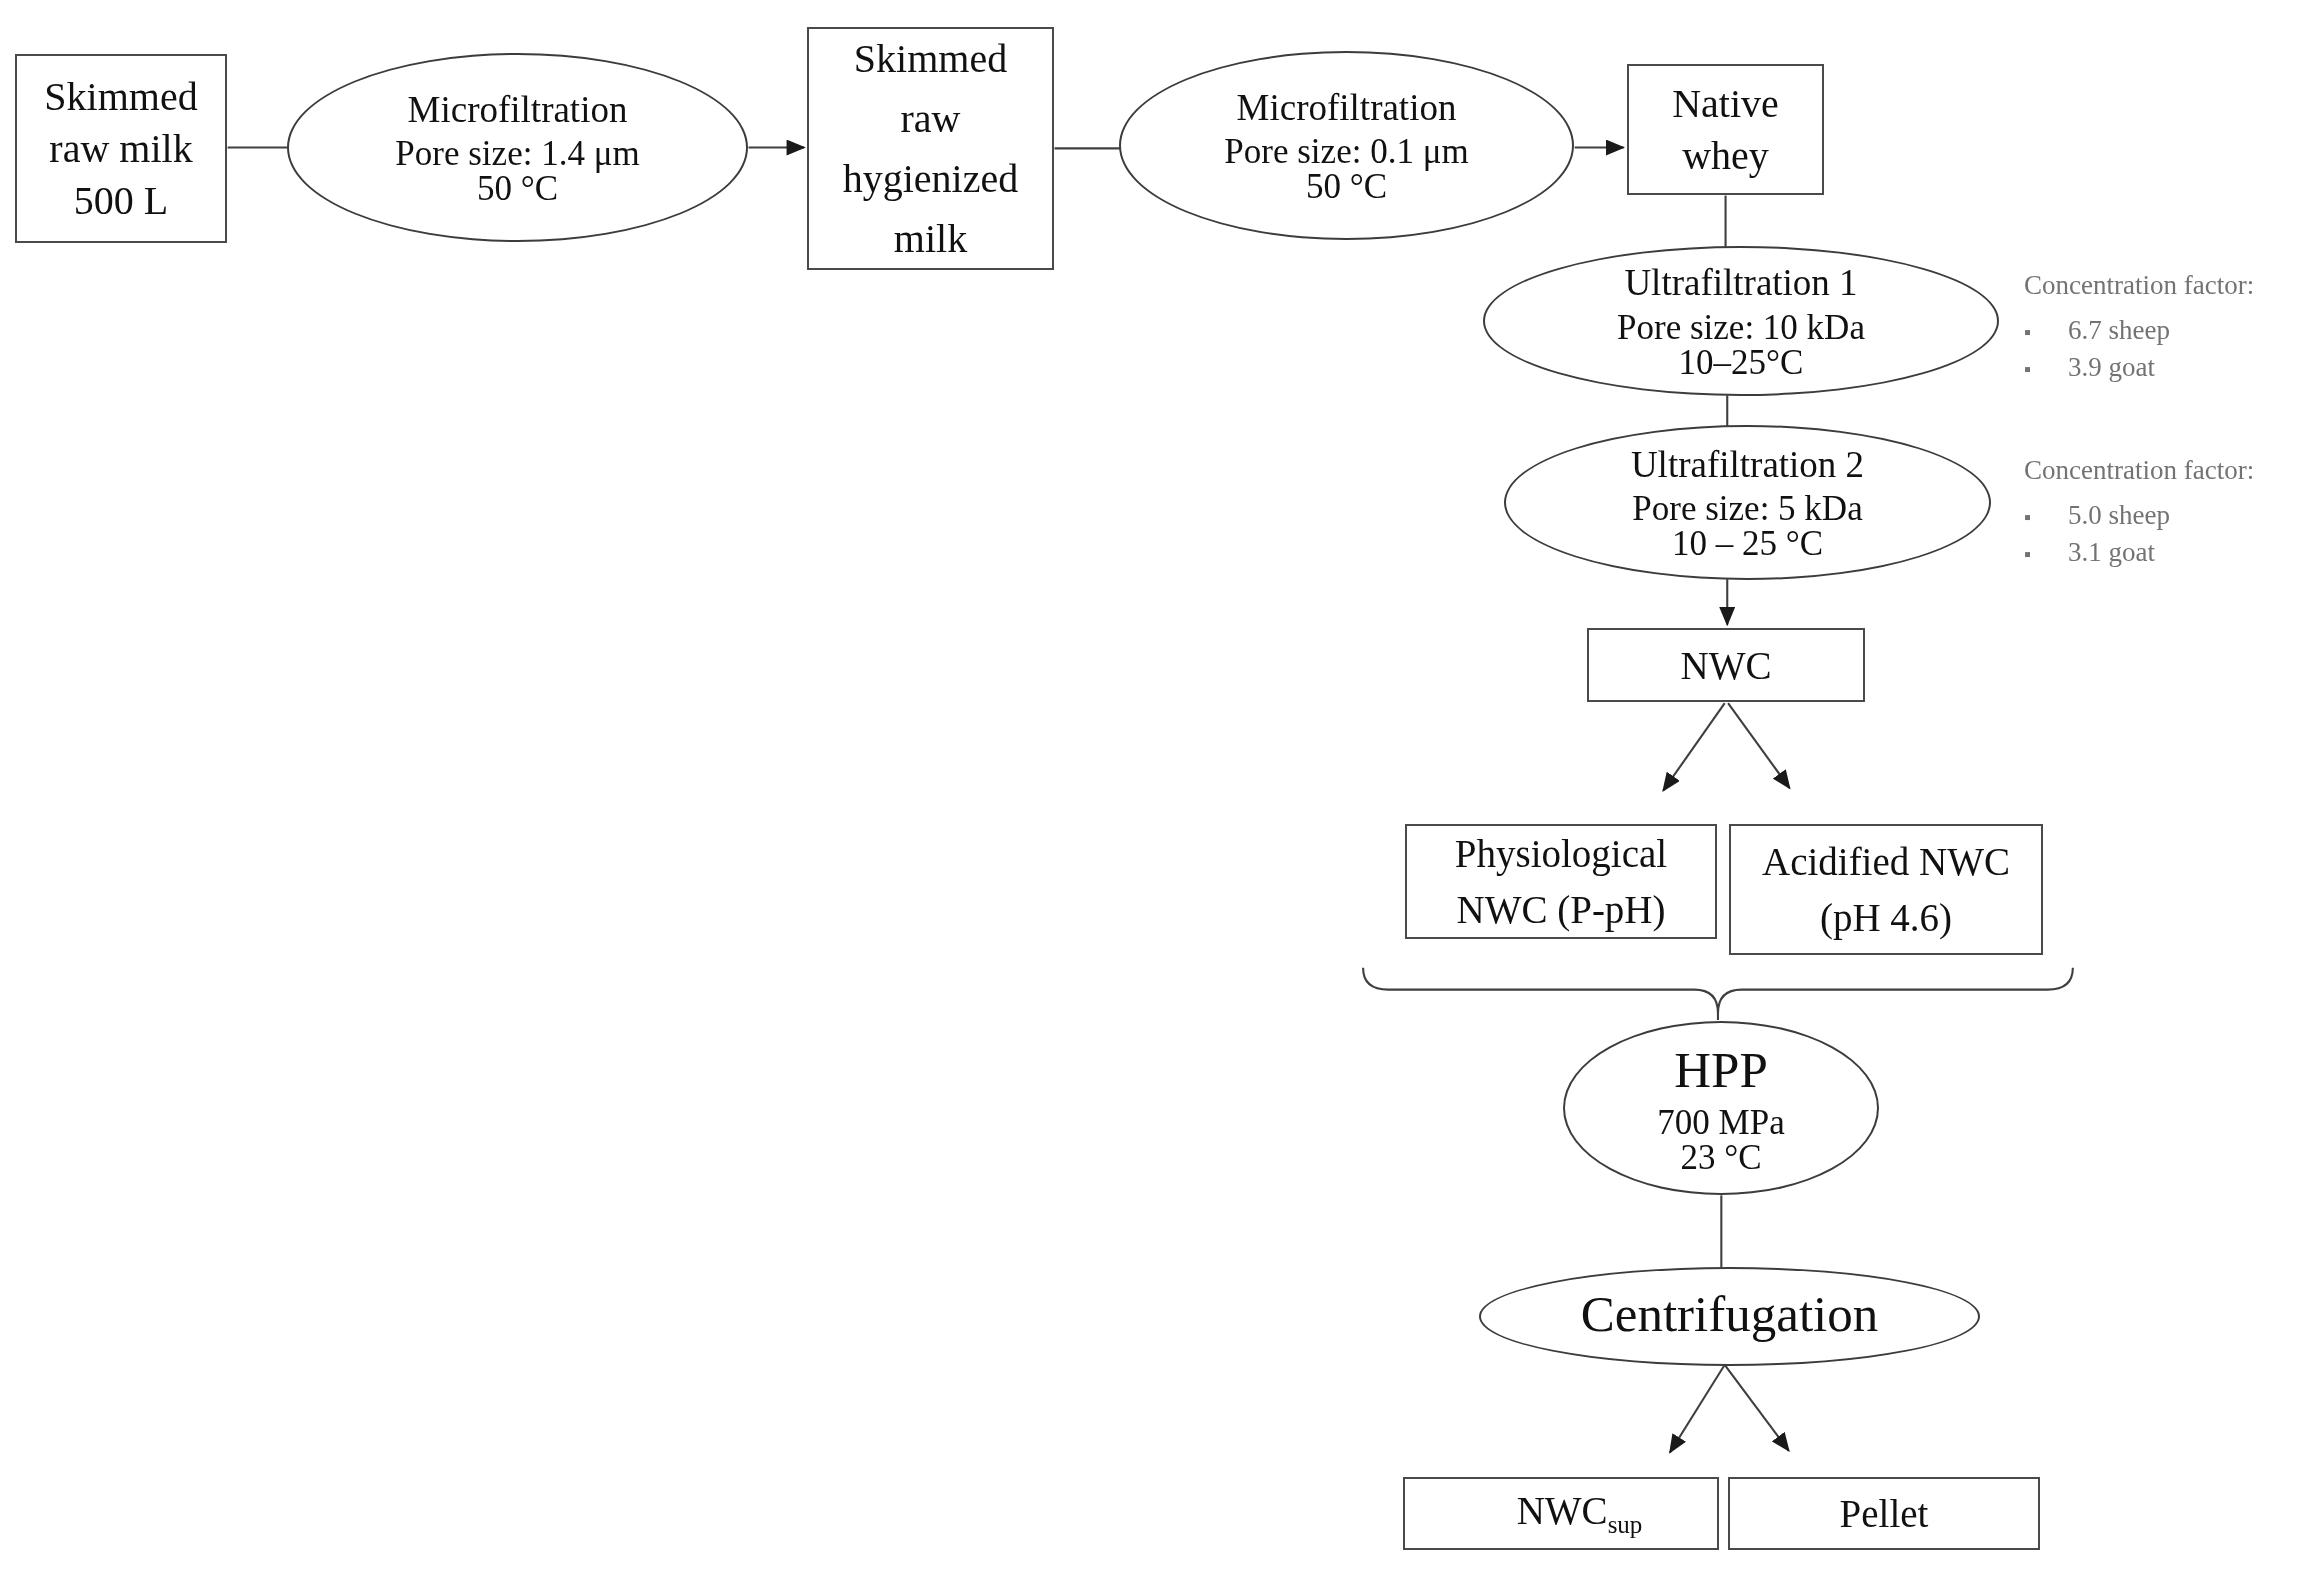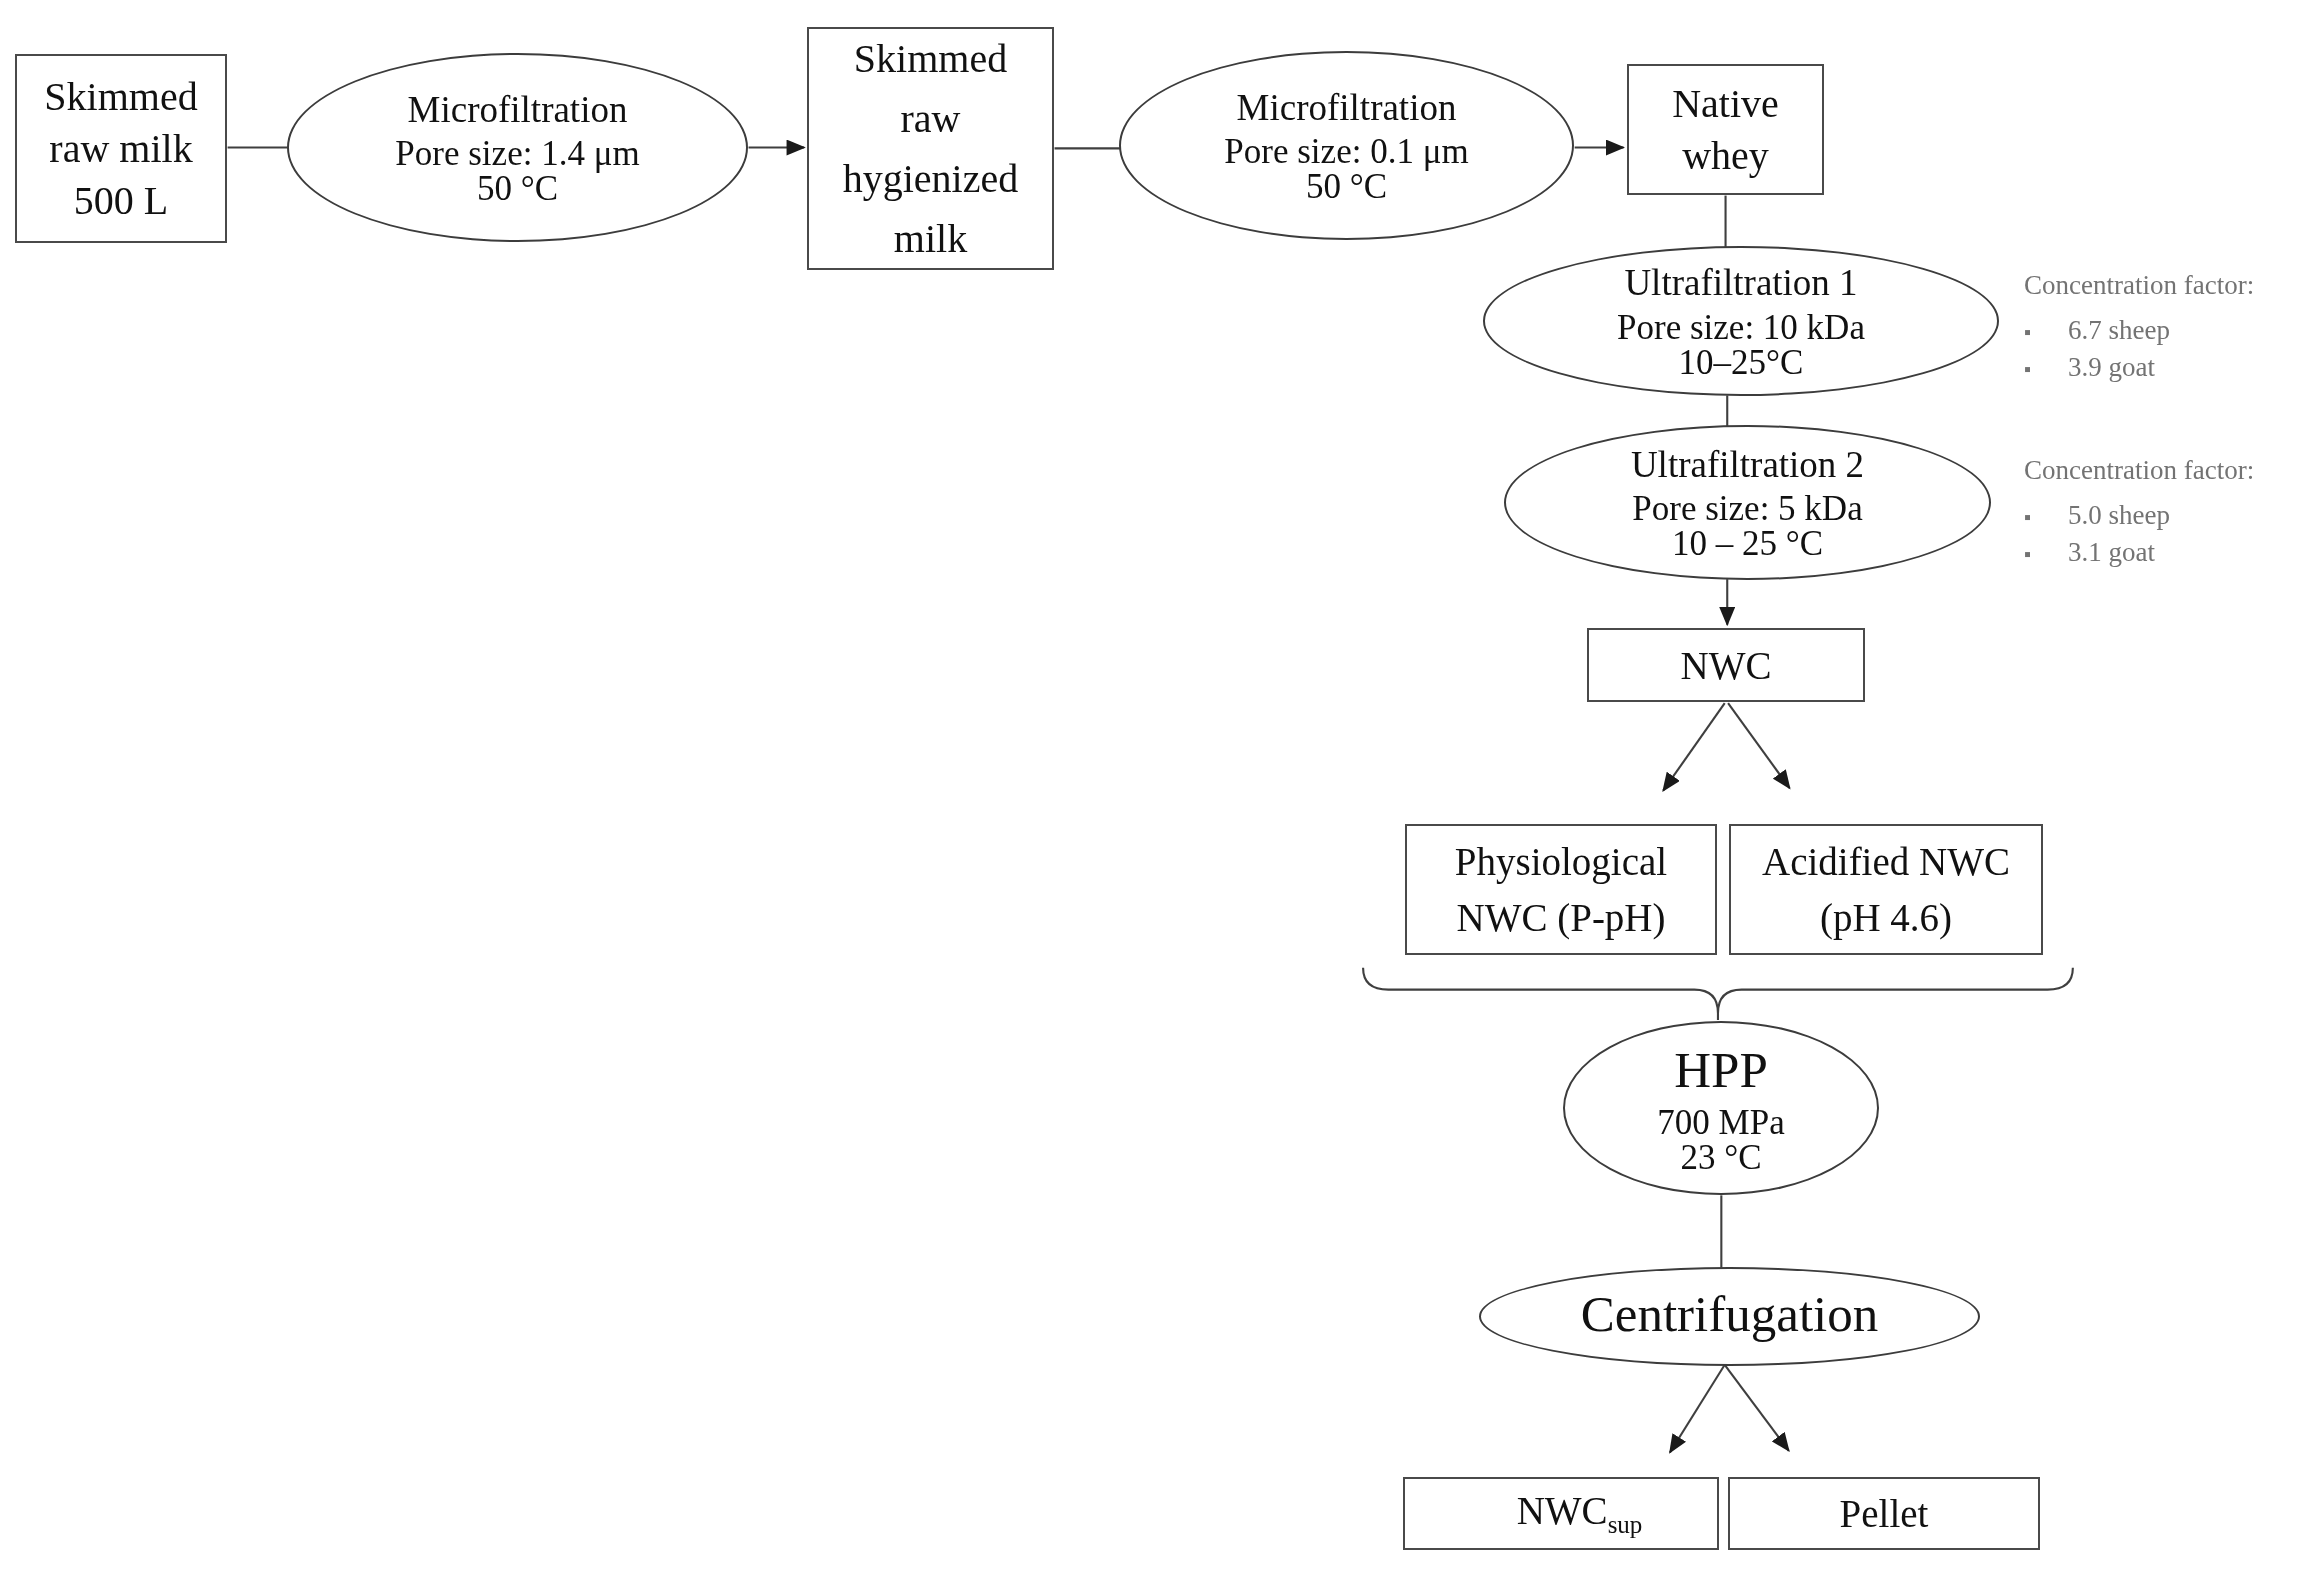--- a/index.html
+++ b/index.html
@@ -110,21 +110,21 @@
   <div class="node ellipse" style="left:1504px; top:425px; width:487px; height:155px;">
     <span class="shape-label">Ultrafiltration 2</span>
     <span class="detail">Pore size: 5 kDa</span>
     <span class="detail">10 – 25 °C</span>
   </div>
 
   <div class="node rect" style="left:1587px; top:628px; width:278px; height:74px;">
     <span class="single-label">NWC</span>
   </div>
 
-  <div class="node rect" style="left:1405px; top:824px; width:312px; height:131px;">
+  <div class="node rect" style="left:1405px; top:824px; width:312px; height:115px;">
     <span class="box-line">Physiological</span>
     <span class="box-line">NWC (P-pH)</span>
   </div>
 
   <div class="node rect" style="left:1729px; top:824px; width:314px; height:131px;">
     <span class="box-line">Acidified NWC</span>
     <span class="box-line">(pH 4.6)</span>
   </div>
 
   <div class="node ellipse" style="left:1563px; top:1021px; width:316px; height:174px;">

